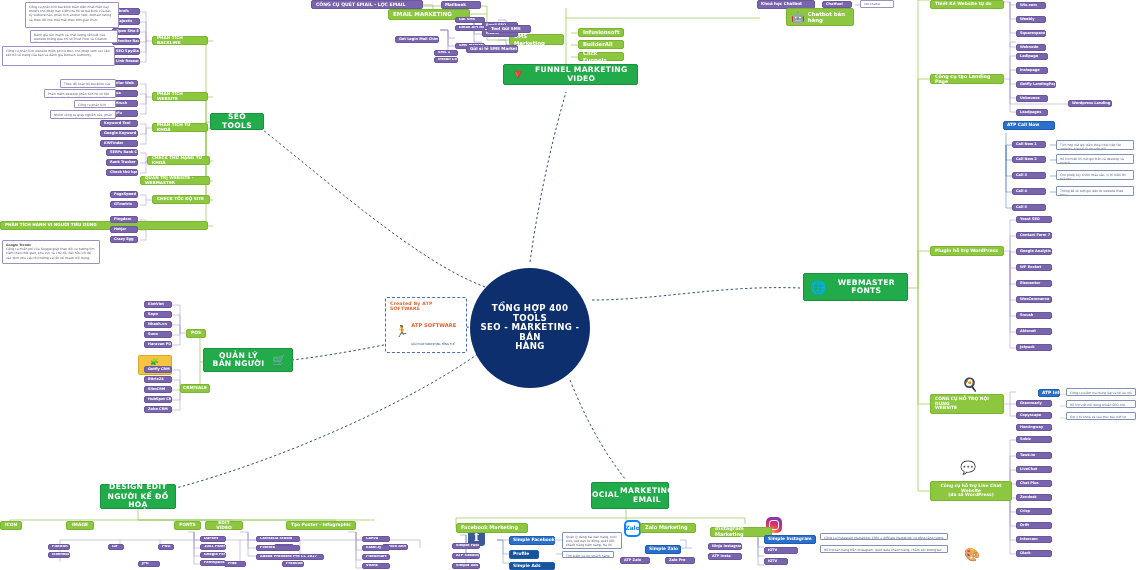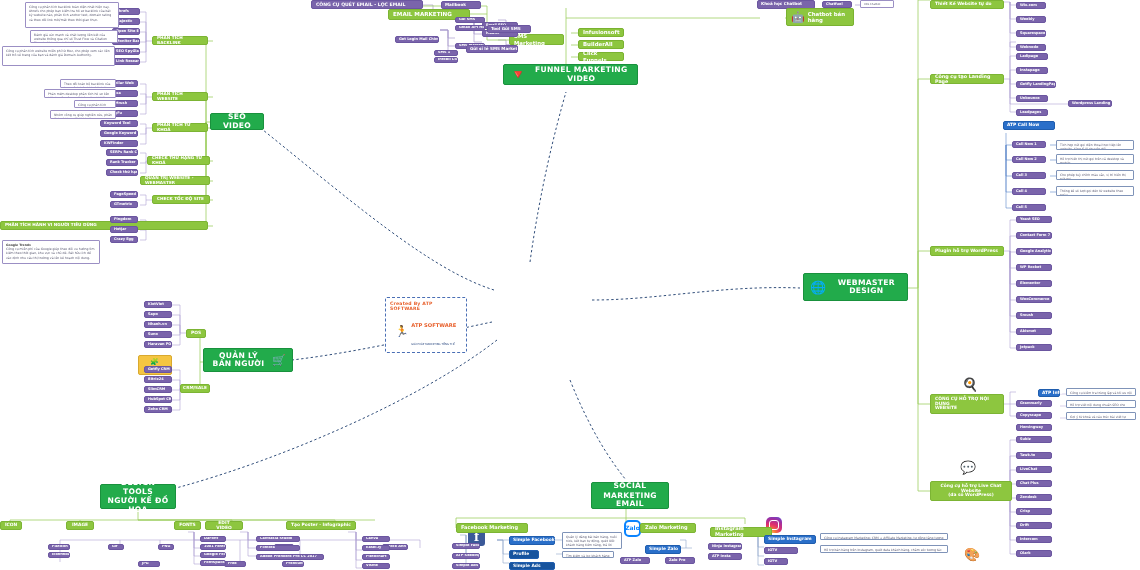--- a/index.html
+++ b/index.html
@@ -325,57 +325,64 @@
       <path d="M1050 176 L1056 176"></path>
       <path d="M1050 192 L1056 192"></path>
     </g>
     <g stroke="#b0a3d4" stroke-width="0.5" fill="none">
       <path d="M1060 394 L1066 394"></path>
       <path d="M1060 406 L1066 406"></path>
       <path d="M1060 418 L1066 418"></path>
     </g>
   </svg>
 
+  <div class="node center" style="left:470px;top:268px;">
+    <div>
+      <span>TỔNG HỢP 400 TOOLS</span>
+      <span>SEO - MARKETING - BÁN</span>
+      <span>HÀNG</span>
+    </div>
+  </div>
 
   <div class="node atpbox" style="left:385px;top:297px;width:82px;">
     <div class="t1">Created By ATP SOFTWARE</div>
     <div class="logo">
       <span class="emo sm">🏃</span>
       <span>
         <span class="lg">ATP SOFTWARE</span><br>
         <span class="sub">GIẢI PHÁP MARKETING TỔNG THỂ</span>
       </span>
     </div>
   </div>
 
   <div class="node mainb" style="left:210px;top:113px;width:54px;height:17px;">
-    <span class="lbl">SEO VIDEO</span>
+    <span class="lbl">SEO TOOLS</span>
   </div>
 
   <div class="node mainb ico" style="left:503px;top:64px;width:135px;height:21px;">
     <span class="emo" style="color:#f5c542;">🔻</span>
     <span class="lbl">FUNNEL MARKETING VIDEO</span>
   </div>
 
   <div class="node mainb ico" style="left:803px;top:273px;width:105px;height:28px;">
     <span class="emo">🌐</span>
-    <span class="lbl">WEBMASTER DESIGN</span>
+    <span class="lbl">WEBMASTER FONTS</span>
   </div>
 
   <div class="node mainb ico" style="left:203px;top:348px;width:90px;height:24px;">
     <span class="lbl">QUẢN LÝ BÁN NGƯỜI</span>
     <span class="emo sm">🛒</span>
   </div>
 
   <div class="node mainb" style="left:100px;top:484px;width:76px;height:25px;flex-direction:column;gap:1px;">
-    <span>DESIGN TOOLS</span>
+    <span>DESIGN EDIT</span>
     <span>NGƯỜI KẾ ĐỒ HOẠ</span>
   </div>
 
-  <div class="node mainb" style="left:591px;top:482px;width:78px;height:27px;flex-direction:column;gap:1px;">
+  <div class="node mainb" style="left:591px;top:482px;width:78px;height:27px;flex-direction:row;gap:1px;">
     <span>SOCIAL</span>
     <span>MARKETING EMAIL</span>
   </div>
 
   <div class="node lgreen" style="left:311px;top:0px;width:112px;height:9px;background:#7a64ab;border-color:#6b56a0;font-size:4.6px;">CÔNG CỤ QUÉT EMAIL - LỌC EMAIL</div>
   <div class="node purple" style="left:441px;top:1px;width:40px;height:8px;">Mailbook</div>
 
   <div class="node lgreen" style="left:388px;top:9px;width:82px;height:11px;font-size:5.6px;">EMAIL MARKETING</div>
   <div class="node lgreen" style="left:509px;top:34px;width:55px;height:11px;font-size:5.4px;">SMS Marketing</div>
 

